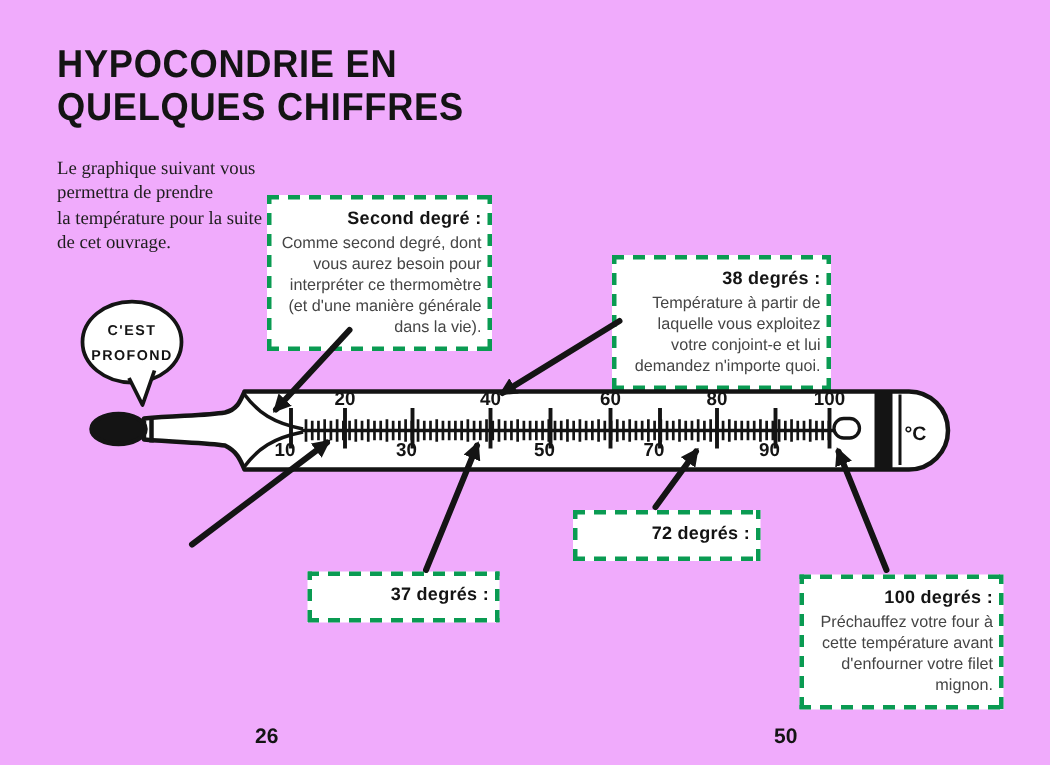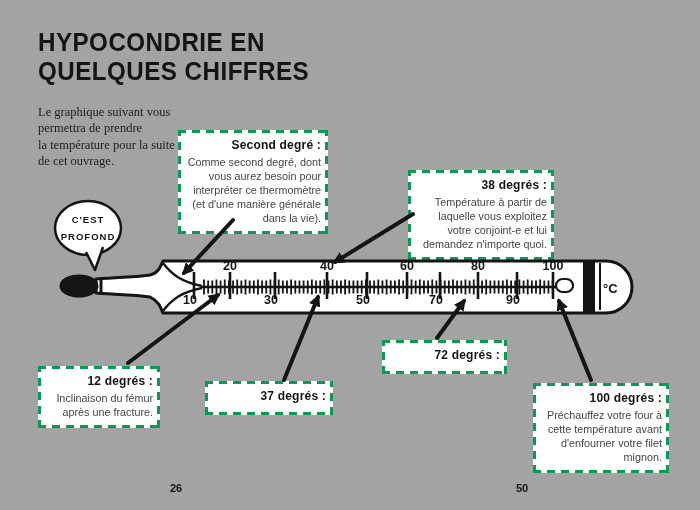--- a/index.html
+++ b/index.html
@@ -1,17 +1,17 @@
 <!DOCTYPE html>
 <html style="--g: #0a9b52;"><head>
 <meta charset="utf-8">
 <style>
   html,body{margin:0;padding:0;background:#e8e8e8;}
   .page{
-    position:relative;width:700px;height:510px;background:#a3a3a3;
+    position:relative;width:700px;height:510px;background:#f0abfc;
     font-family:"Liberation Sans",sans-serif;overflow:hidden;color:#141414;
   }
   
   .title{
     position:absolute;left:38px;top:28px;margin:0;
     font-size:26px;font-weight:bold;line-height:1.12;letter-spacing:.5px;
     transform:scaleX(.93);transform-origin:left top;white-space:nowrap;
   }
   .title span{display:block;}
   
@@ -26,21 +26,21 @@
     padding:8px 7px 9px 7px;background:
       repeating-linear-gradient(90deg,var(--g) 0 8px,transparent 8px 14px) left top / 100% 3px no-repeat,
       repeating-linear-gradient(90deg,var(--g) 0 8px,transparent 8px 14px) left bottom / 100% 3px no-repeat,
       repeating-linear-gradient(0deg,var(--g) 0 8px,transparent 8px 14px) left top / 3px 100% no-repeat,
       repeating-linear-gradient(0deg,var(--g) 0 8px,transparent 8px 14px) right top / 3px 100% no-repeat,
       #fff;
   }
   .callout-title{font-size:12px;font-weight:bold;color:#141414;margin-bottom:3px;letter-spacing:.2px;}
   .callout-body{font-size:10.8px;line-height:1.3;color:#454545;}
   
-  .pagenum{position:absolute;font-size:11px;font-weight:bold;color:#141414;}
+  .pagenum{position:absolute;font-size:14px;font-weight:bold;color:#141414;}
   
   .draw{position:absolute;left:0;top:0;z-index:5;pointer-events:none;}
 </style>
 </head>
 <body>
 
 <div class="page">
 
   <h1 class="title">
     <span>HYPOCONDRIE EN</span>
@@ -57,24 +57,20 @@
   <div class="callout" style="left:178px;top:130px;width:150px;">
     <div class="callout-title">Second degré :</div>
     <div class="callout-body">Comme second degré, dont vous aurez besoin pour interpréter ce thermomètre (et d'une manière générale dans la vie).</div>
   </div>
 
   <div class="callout" style="left:408px;top:130px;width:146px;margin-top:40px;">
     <div class="callout-title">38 degrés :</div>
     <div class="callout-body">Température à partir de laquelle vous exploitez votre conjoint-e et lui demandez n'importe quoi.</div>
   </div>
 
-  <div class="callout" style="left:38px;top:366px;width:122px;">
-    <div class="callout-title">12 degrés :</div>
-    <div class="callout-body">Inclinaison du fémur après une fracture.</div>
-  </div>
 
   <div class="callout" style="left:205px;top:381px;width:128px;">
     <div class="callout-title">37 degrés :</div>
   </div>
 
   <div class="callout" style="left:382px;top:340px;width:125px;">
     <div class="callout-title">72 degrés :</div>
   </div>
 
   <div class="callout" style="left:533px;top:383px;width:136px;">

